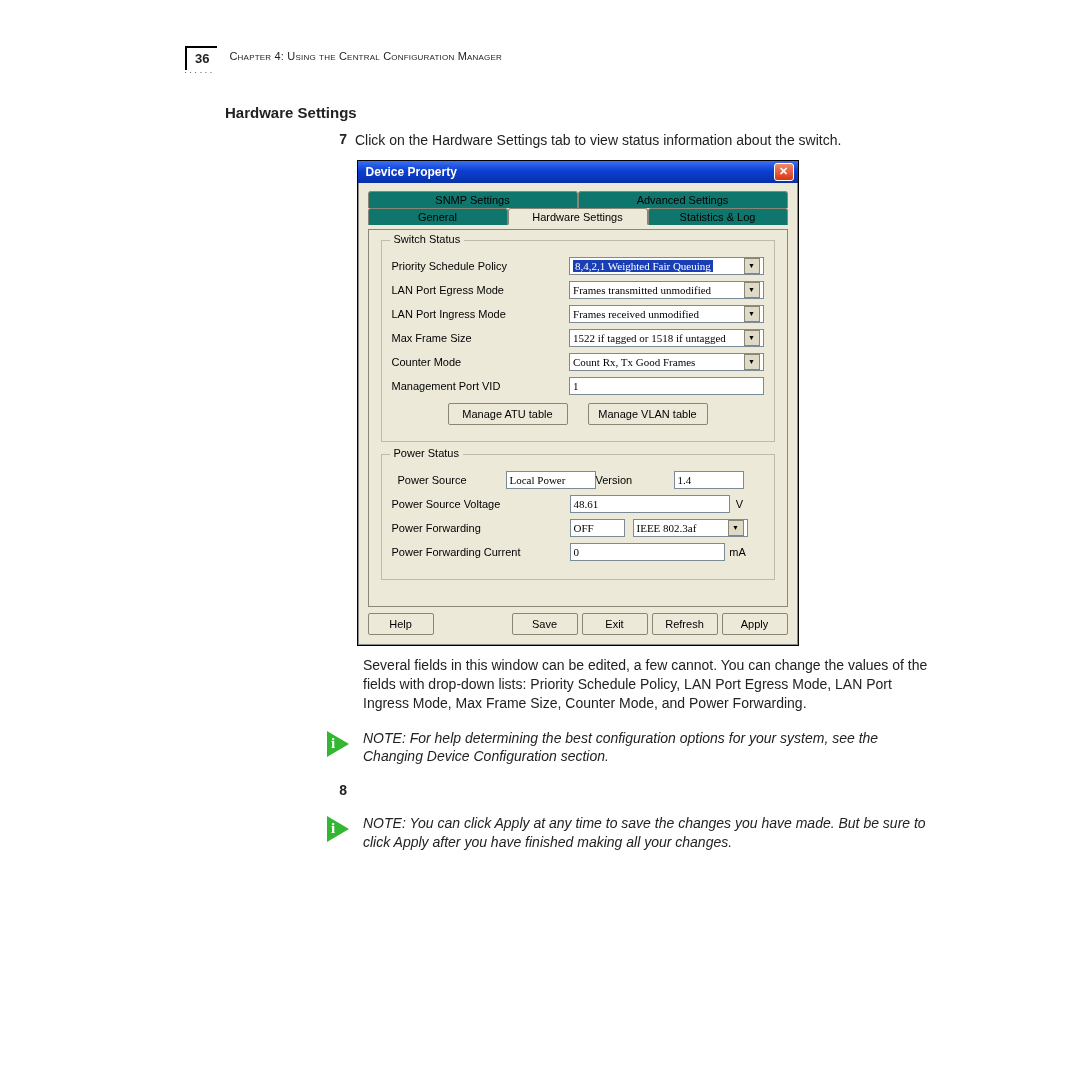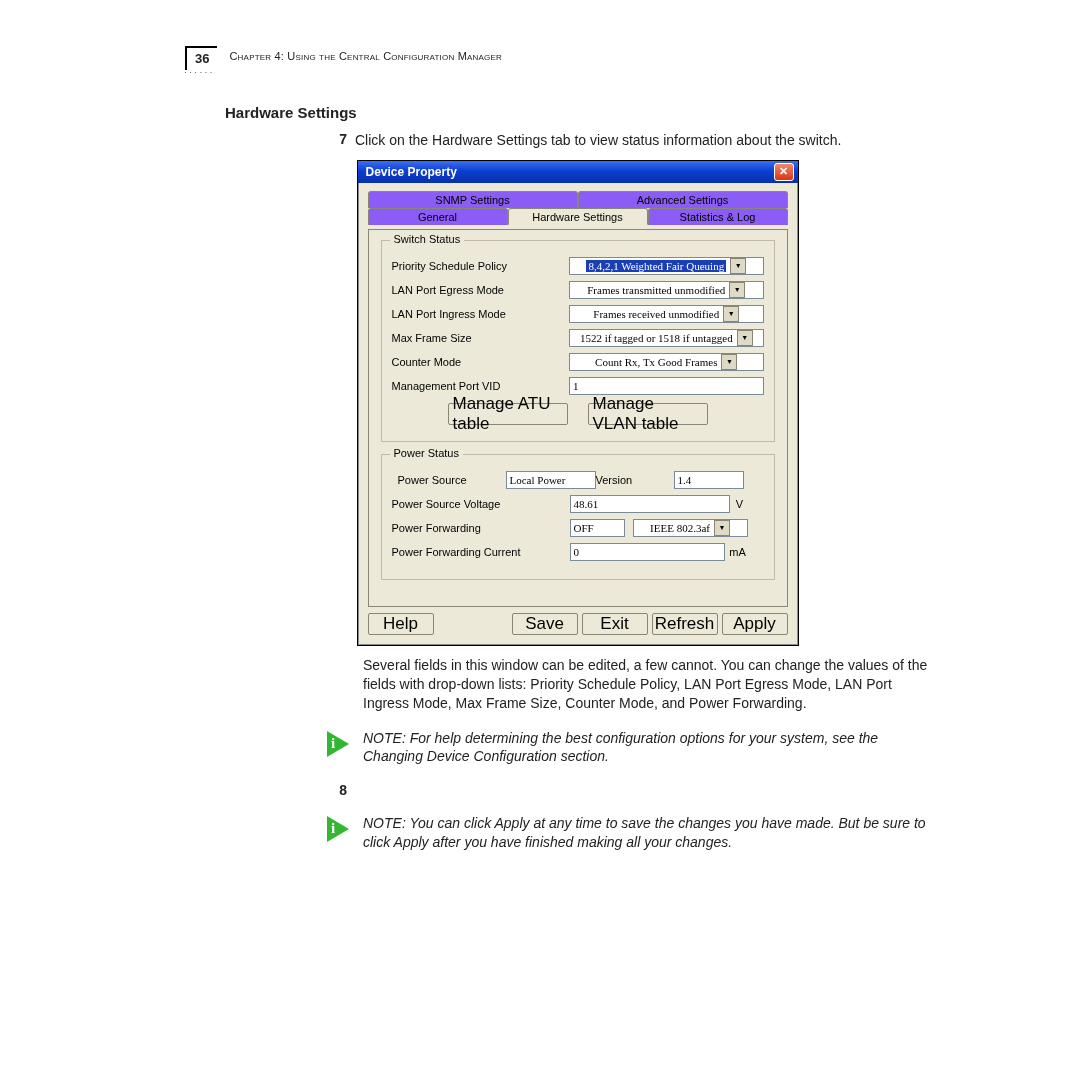--- a/index.html
+++ b/index.html
@@ -21,35 +21,35 @@
   .para{margin-left:138px;font-size:14px;line-height:1.35;margin-top:8px;margin-bottom:8px;}
   
   .win{width:440px;margin:6px auto 10px auto;border:1px solid #000000;background:#ece9d8;font-family:Tahoma,Arial,sans-serif;font-size:11px;color:#000;box-shadow:0 0 0 1px #8a8a8a inset;}
   .titlebar{height:22px;background:linear-gradient(#3b6ff3,#0b3fd2 45%,#0831a8);display:flex;align-items:center;justify-content:space-between;padding:0 4px;}
   .titlebar-text{color:#fff;font-weight:700;font-size:12px;padding-left:4px;}
   .close-btn{width:18px;height:16px;background:linear-gradient(#f08a6a,#d93412);border:1px solid #fff;border-radius:3px;display:flex;align-items:center;justify-content:center;color:#fff;font-weight:700;font-size:11px;line-height:1;}
   .tabs{position:relative;height:38px;margin:8px 10px 0 10px;}
   .tabrow{position:absolute;left:0;right:0;display:flex;}
   .tabrow.back{top:0;z-index:1;}
   .tabrow.front{top:17px;z-index:2;}
-  .tab{height:17px;background:#8b5cf6;border:1px solid #8a8675;border-bottom:none;border-top-left-radius:3px;border-top-right-radius:3px;padding:2px 0 0 0;text-align:center;font-size:11px;box-sizing:border-box;}
+  .tab{height:17px;background:#0f766e;border:1px solid #8a8675;border-bottom:none;border-top-left-radius:3px;border-top-right-radius:3px;padding:2px 0 0 0;text-align:center;font-size:11px;box-sizing:border-box;}
   .tabrow.back .tab{width:50%;}
   .tabrow.front .tab{flex:1;}
   .tab.active{background:#ece9d8;position:relative;border-bottom:1px solid #ece9d8;margin-bottom:-1px;}
   .tabcontent{border:1px solid #8a8675;margin:0 10px 6px 10px;padding:10px 12px 14px 12px;background:#ece9d8;}
   .fieldset{border:1px solid #bfbba7;padding:10px 10px 12px 10px;margin-bottom:12px;position:relative;}
   .fs-legend{position:absolute;top:-8px;left:8px;background:#ece9d8;padding:0 4px;font-size:11px;}
   .frow{display:flex;align-items:center;margin:6px 0;}
   .flabel{width:170px;padding-right:8px;font-size:11px;}
   .sel,.txt{height:18px;border:1px solid #7a8a99;background:#fff;font-size:11px;font-family:Tahoma;padding:1px 3px;box-sizing:border-box;}
-  .sel{display:flex;align-items:center;justify-content:center;}
+  .sel{display:flex;align-items:center;justify-content:space-between;}
   .sel .arrow{width:14px;height:14px;background:#dedac6;border:1px solid #8a8675;display:flex;align-items:center;justify-content:center;font-size:7px;margin-left:4px;}
   .sel.highlight .sel-val{background:#1a3fb5;color:#fff;padding:0 2px;}
   .txt{display:flex;align-items:center;}
-  .winbtn{height:22px;background:#ece9d8;border:1px solid #8a8675;border-radius:2px;font-size:17px;padding:0 4px;display:flex;align-items:center;justify-content:center;box-sizing:border-box;}
+  .winbtn{height:22px;background:#ece9d8;border:1px solid #8a8675;border-radius:2px;font-size:11px;padding:0 4px;display:flex;align-items:center;justify-content:center;box-sizing:border-box;}
   .btnrow{display:flex;gap:20px;justify-content:center;margin:8px 0 4px 0;}
   .bottom-btns{display:flex;justify-content:flex-end;gap:4px;margin:4px 10px 10px 10px;}
   .bottom-btns .winbtn{width:66px;}
   .bottom-btns .help{margin-right:auto;}
   .unit{width:20px;text-align:center;font-size:11px;}
 </style>
 </head>
 <body>
 
 <div class="page">

